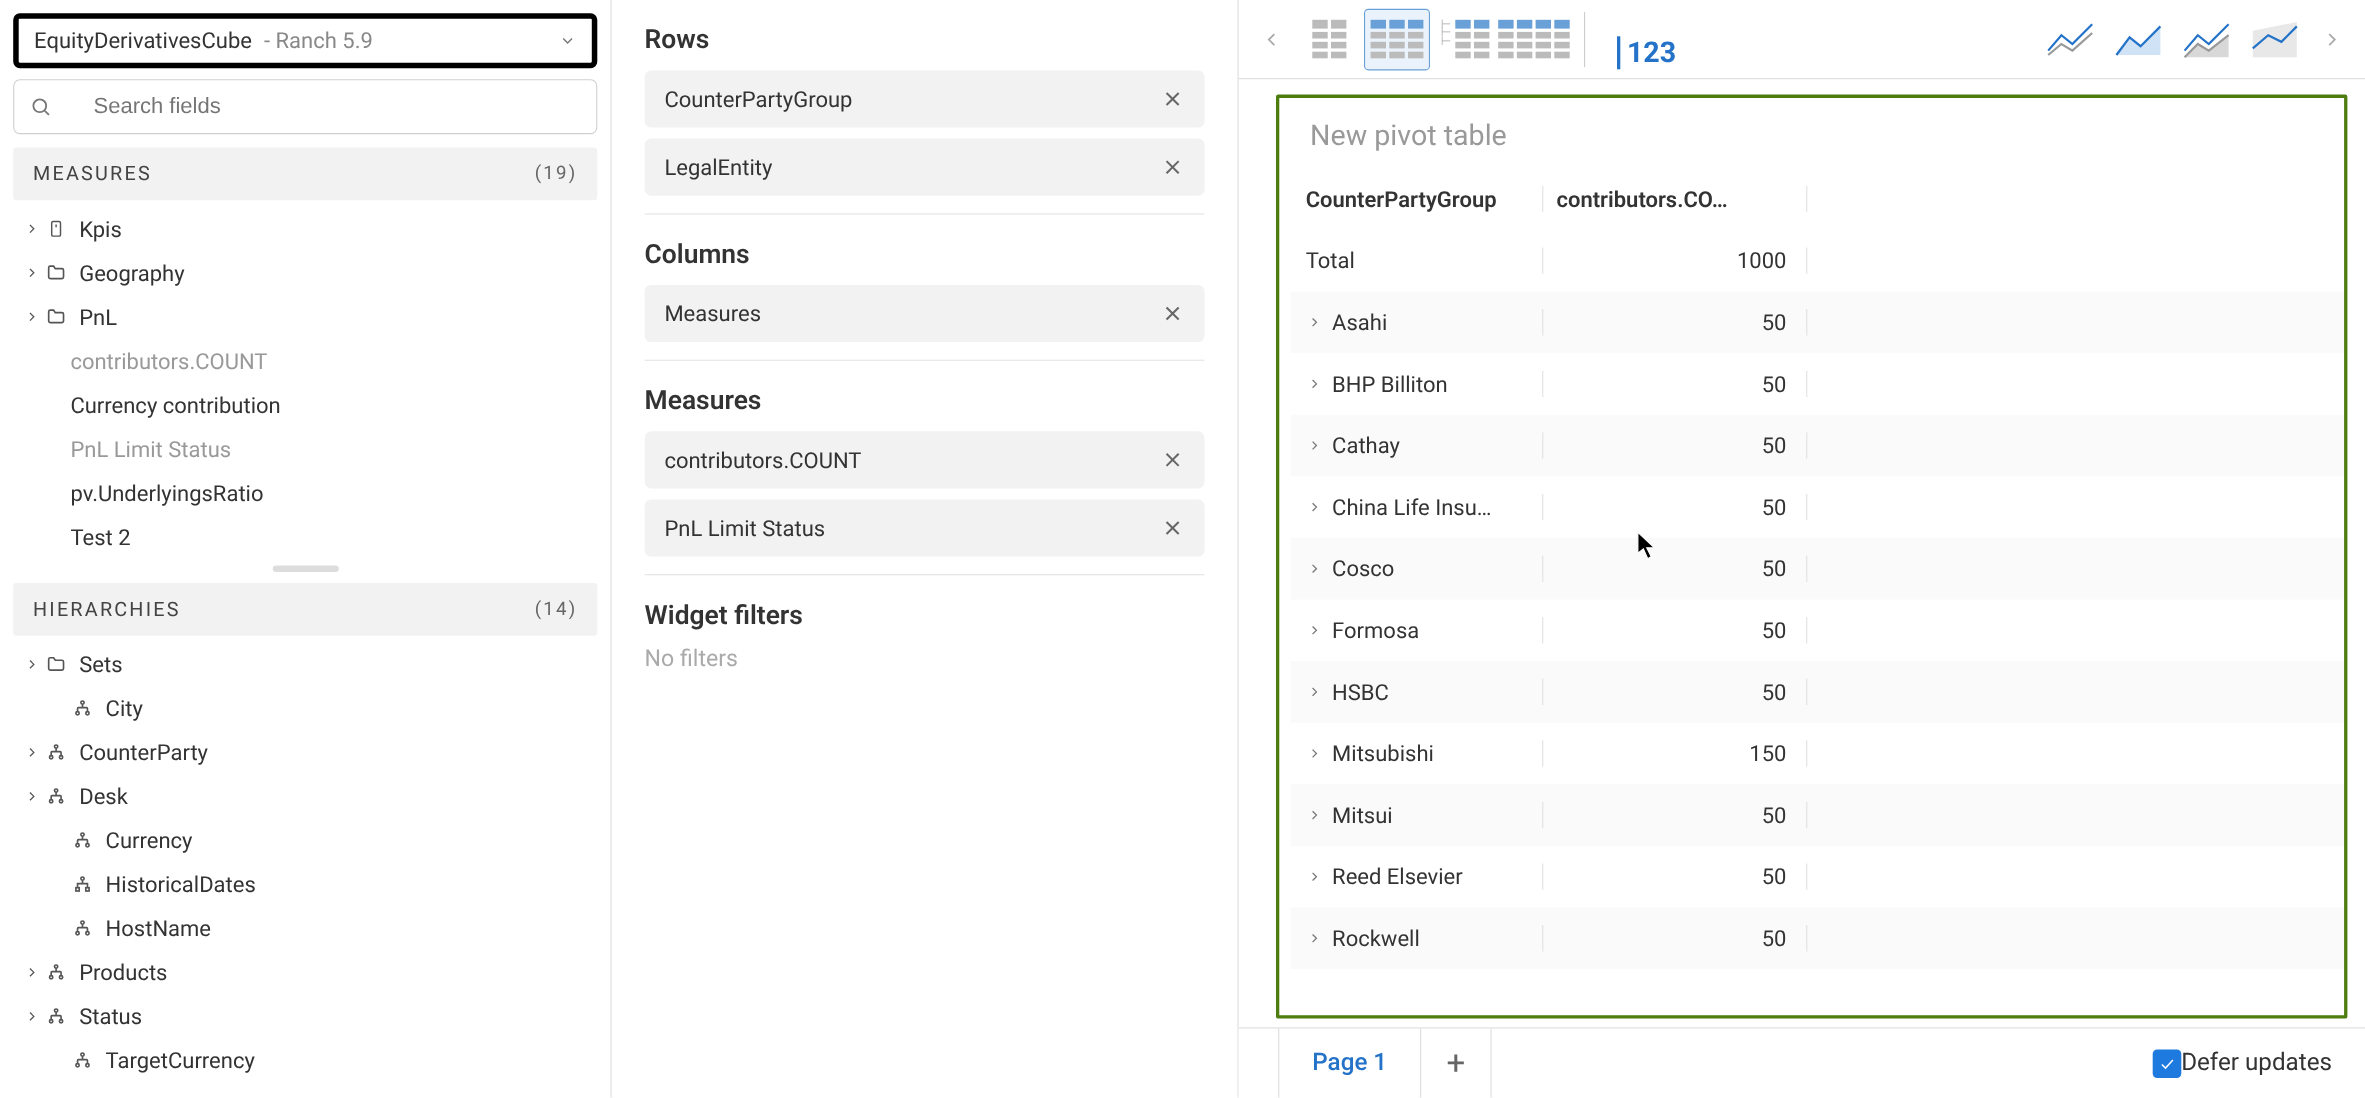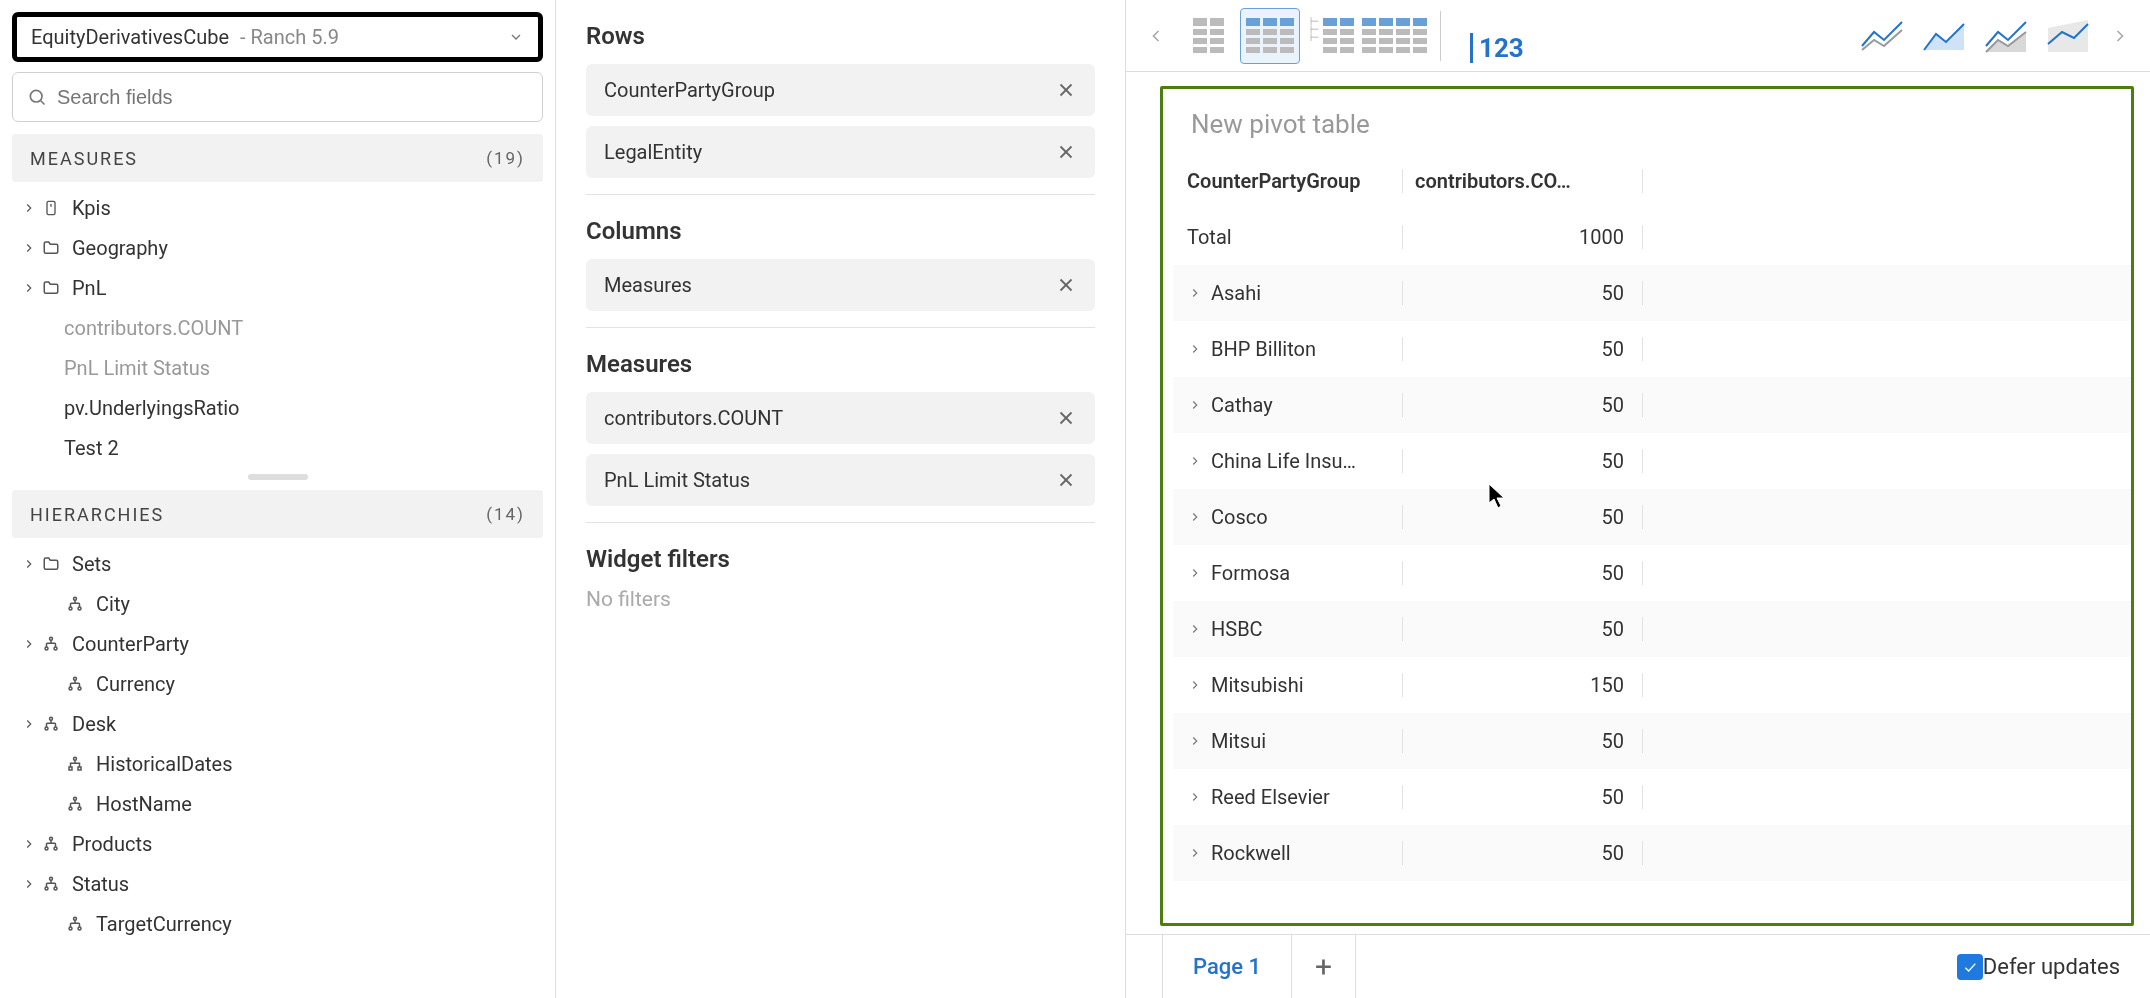--- a/index.html
+++ b/index.html
@@ -41,20 +41,21 @@
     color: #777;
   }
   .search-box {
     border: 1px solid #d0d0d0;
     border-radius: 6px;
     height: 50px;
     display: flex;
     align-items: center;
     padding: 0 14px;
     margin-bottom: 12px;
+    gap: 28px;
   }
   .search-box svg { color: #777; margin-right: 10px; flex-shrink:0;}
   .search-box input {
     border: none; outline: none; font-size: 20px; width: 100%;
     background: transparent;
   }
   .section-header {
     background: #f2f2f2;
     height: 48px;
     display: flex;
@@ -328,20 +329,26 @@
           </svg>
         </span>
         <span class="label">PnL</span>
       </div>
       <div class="tree-item muted indent">
         <span class="caret spacer"><svg width="14" height="14" viewBox="0 0 24 24">
             <polyline points="9 18 15 12 9 6"></polyline>
           </svg></span>
         <span class="label">contributors.COUNT</span>
       </div>
+      <div class="tree-item indent">
+        <span class="caret spacer"><svg width="14" height="14" viewBox="0 0 24 24">
+            <polyline points="9 18 15 12 9 6"></polyline>
+          </svg></span>
+        <span class="label">Currency contribution</span>
+      </div>
       <div class="tree-item muted indent">
         <span class="caret spacer"><svg width="14" height="14" viewBox="0 0 24 24">
             <polyline points="9 18 15 12 9 6"></polyline>
           </svg></span>
         <span class="label">PnL Limit Status</span>
       </div>
       <div class="tree-item indent">
         <span class="caret spacer"><svg width="14" height="14" viewBox="0 0 24 24">
             <polyline points="9 18 15 12 9 6"></polyline>
           </svg></span>
@@ -394,47 +401,47 @@
         <span class="icon">
           <svg width="18" height="18" viewBox="0 0 24 24">
             <circle cx="12" cy="5" r="2"></circle>
             <circle cx="6" cy="18" r="2"></circle>
             <circle cx="18" cy="18" r="2"></circle>
             <path d="M12 7v4M12 11H7a1 1 0 0 0-1 1v4M12 11h5a1 1 0 0 1 1 1v4"></path>
           </svg>
         </span>
         <span class="label">CounterParty</span>
       </div>
-      <div class="tree-item indent">
-        <span class="caret spacer"><svg width="14" height="14" viewBox="0 0 24 24">
+      <div class="tree-item">
+        <span class="caret"><svg width="14" height="14" viewBox="0 0 24 24">
             <polyline points="9 18 15 12 9 6"></polyline>
           </svg></span>
         <span class="icon">
           <svg width="18" height="18" viewBox="0 0 24 24">
             <circle cx="12" cy="5" r="2"></circle>
             <circle cx="6" cy="18" r="2"></circle>
             <circle cx="18" cy="18" r="2"></circle>
             <path d="M12 7v4M12 11H7a1 1 0 0 0-1 1v4M12 11h5a1 1 0 0 1 1 1v4"></path>
           </svg>
         </span>
-        <span class="label">Currency</span>
-      </div>
-      <div class="tree-item">
-        <span class="caret"><svg width="14" height="14" viewBox="0 0 24 24">
+        <span class="label">Desk</span>
+      </div>
+      <div class="tree-item indent">
+        <span class="caret spacer"><svg width="14" height="14" viewBox="0 0 24 24">
             <polyline points="9 18 15 12 9 6"></polyline>
           </svg></span>
         <span class="icon">
           <svg width="18" height="18" viewBox="0 0 24 24">
             <circle cx="12" cy="5" r="2"></circle>
             <circle cx="6" cy="18" r="2"></circle>
             <circle cx="18" cy="18" r="2"></circle>
             <path d="M12 7v4M12 11H7a1 1 0 0 0-1 1v4M12 11h5a1 1 0 0 1 1 1v4"></path>
           </svg>
         </span>
-        <span class="label">Desk</span>
+        <span class="label">Currency</span>
       </div>
       <div class="tree-item indent">
         <span class="caret spacer"><svg width="14" height="14" viewBox="0 0 24 24">
             <polyline points="9 18 15 12 9 6"></polyline>
           </svg></span>
         <span class="icon">
           <svg width="18" height="18" viewBox="0 0 24 24">
             <circle cx="12" cy="5" r="2"></circle>
             <rect x="4" y="16" width="4" height="4"></rect>
             <rect x="16" y="16" width="4" height="4"></rect>

